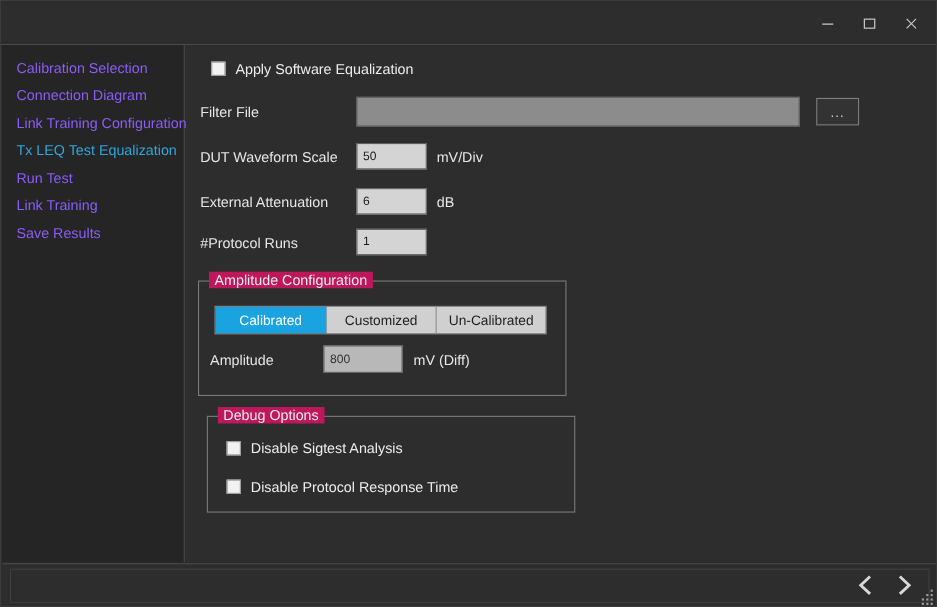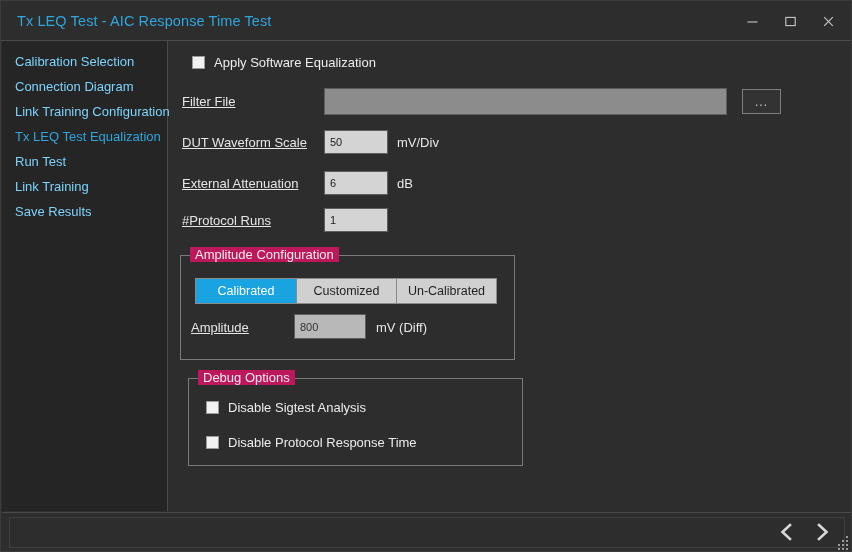--- a/index.html
+++ b/index.html
@@ -75,21 +75,21 @@
     background: #252525;
     border-right: 1px solid #4a4a4a;
     box-sizing: border-box;
     padding-top: 8px;
   }
   .nav-item {
     height: 25px;
     line-height: 25px;
     padding-left: 13px;
     font-size: 13px;
-    color: #7dd3fc;
+    color: #8b5cf6;
     white-space: nowrap;
     cursor: default;
   }
   .nav-item.active { color: #2fa6dd; }
 
   .panel {
     position: absolute;
     left: 167px; top: 0;
     width: 683px;
     height: 470px;
@@ -117,21 +117,20 @@
     margin-left: 9px;
     font-size: 13px;
     color: #ececec;
   }
 
   .fld-label {
     position: absolute;
     font-size: 13px;
     color: #e6e6e6;
     white-space: nowrap;
-    text-decoration: underline;
   }
   .unit {
     position: absolute;
     font-size: 13px;
     color: #e6e6e6;
     white-space: nowrap;
   }
   .txtbox {
     position: absolute;
     background: #d4d4d4;
@@ -247,21 +246,20 @@
     background: #9a9a9a;
     display: block;
   }
 </style>
 </head>
 <body>
 
 <div id="app">
 
   <div class="titlebar">
-    <div class="title-text">Tx LEQ Test - AIC Response Time Test</div>
 
     <div class="win-btns">
       <div class="win-btn">
         <svg width="13" height="13" viewBox="0 0 13 13">
           <line x1="1.5" y1="7" x2="11.5" y2="7" stroke="currentColor" stroke-width="1.1"></line>
         </svg>
       </div>
       <div class="win-btn">
         <svg width="13" height="13" viewBox="0 0 13 13">
           <rect x="1.8" y="2.4" width="9.4" height="8.2" fill="none" stroke="currentColor" stroke-width="1.1"></rect>

